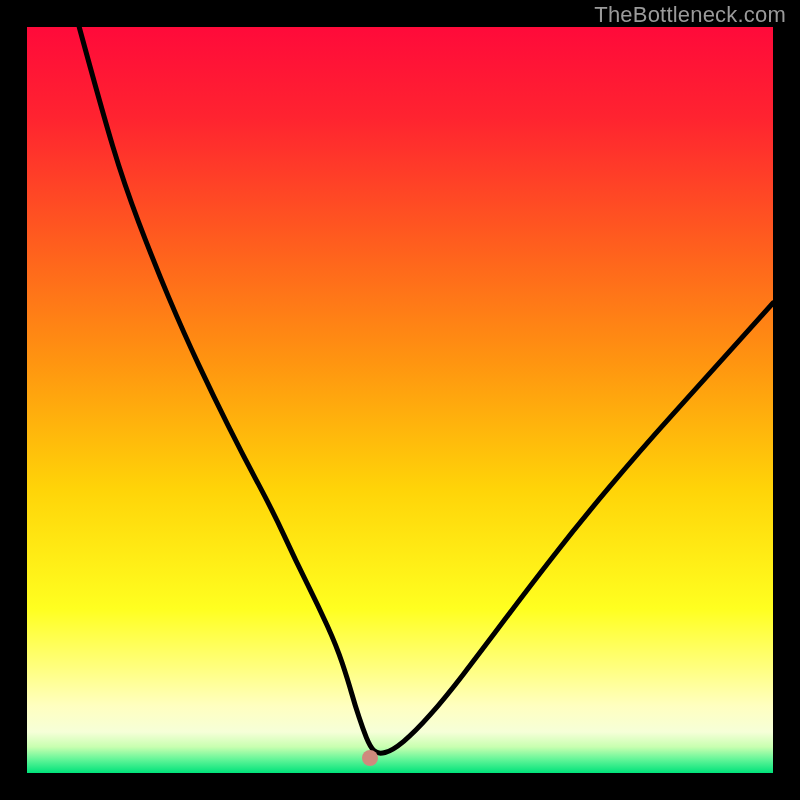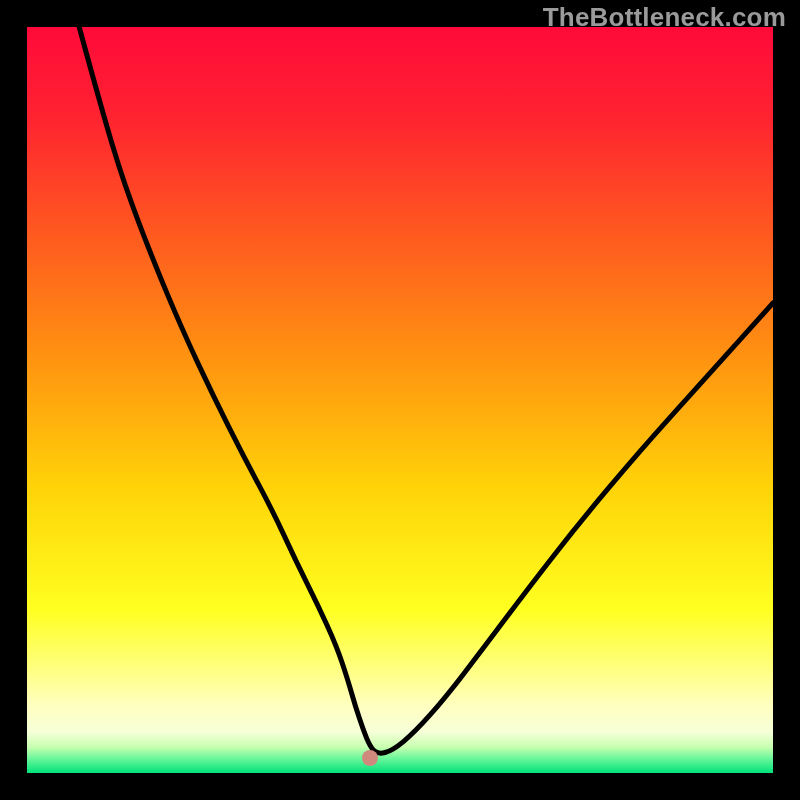--- a/index.html
+++ b/index.html
@@ -17,22 +17,22 @@
     top: 0;
     width: 800px;
     height: 800px;
     background: #000;
   }
   .watermark {
     position: absolute;
     top: 2px;
     right: 14px;
     color: #9a9a9a;
-    font-size: 26px;
-    font-weight: 700;
+    font-size: 22px;
+    font-weight: 400;
     letter-spacing: 0.2px;
     z-index: 20;
   }
   .plot-area {
     position: absolute;
     left: 27px;
     top: 27px;
     width: 746px;
     height: 746px;
     overflow: hidden;

